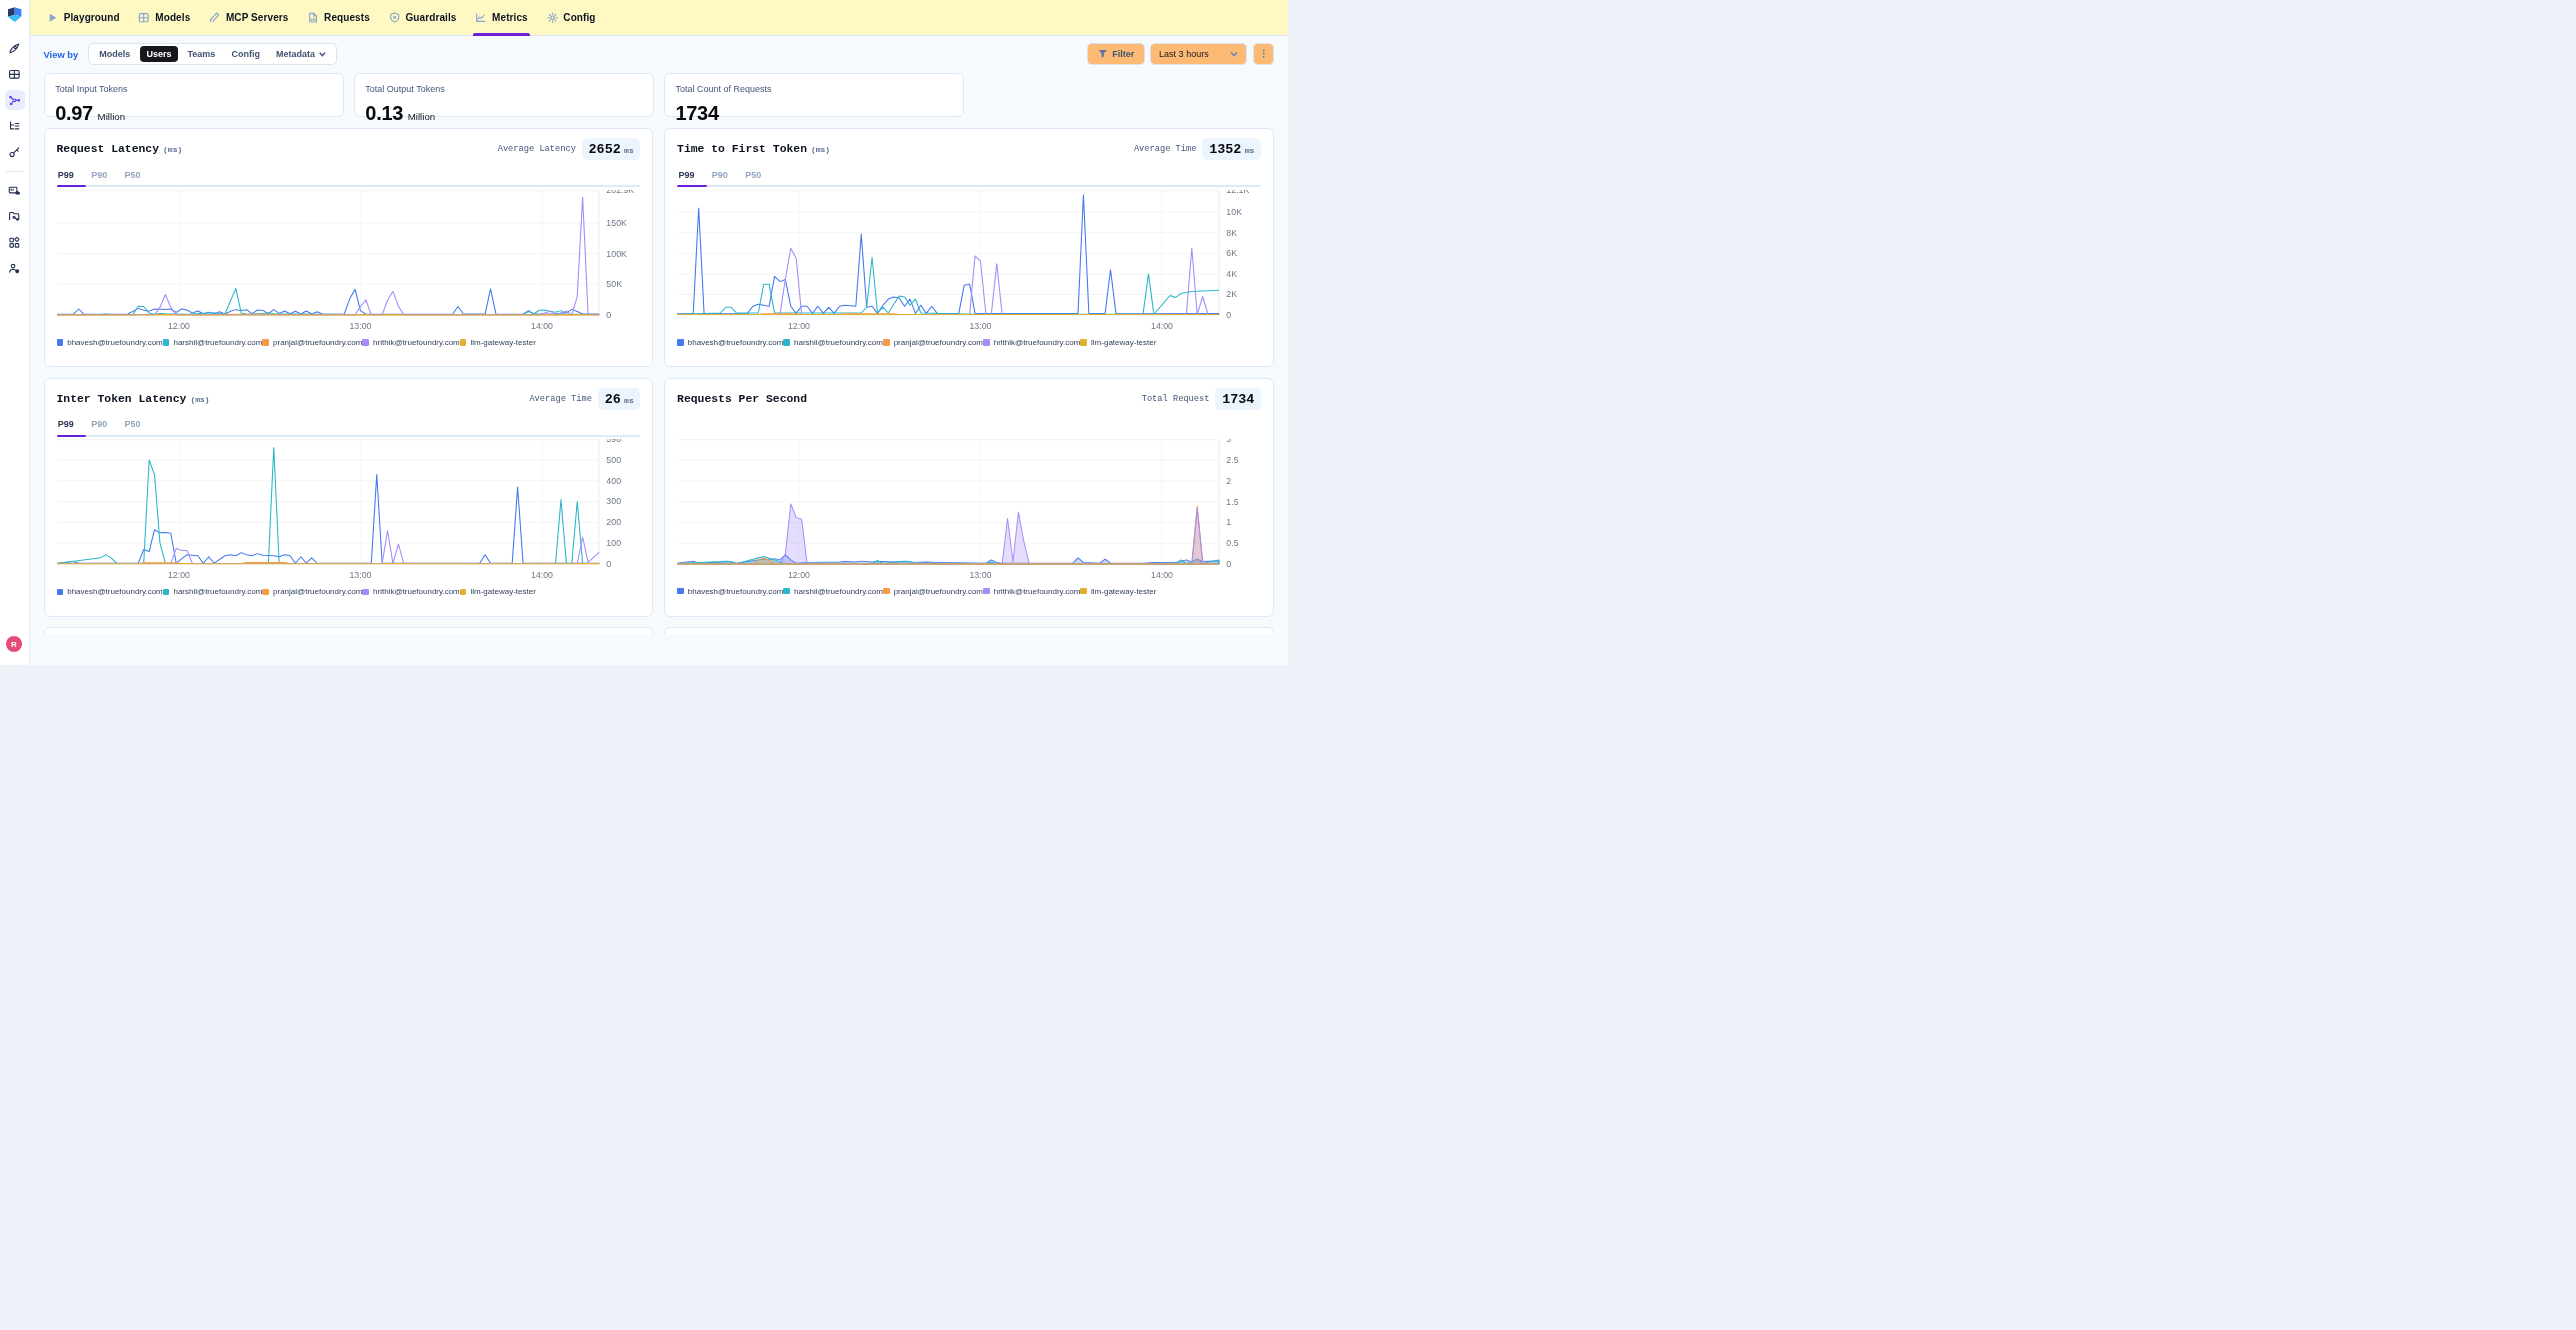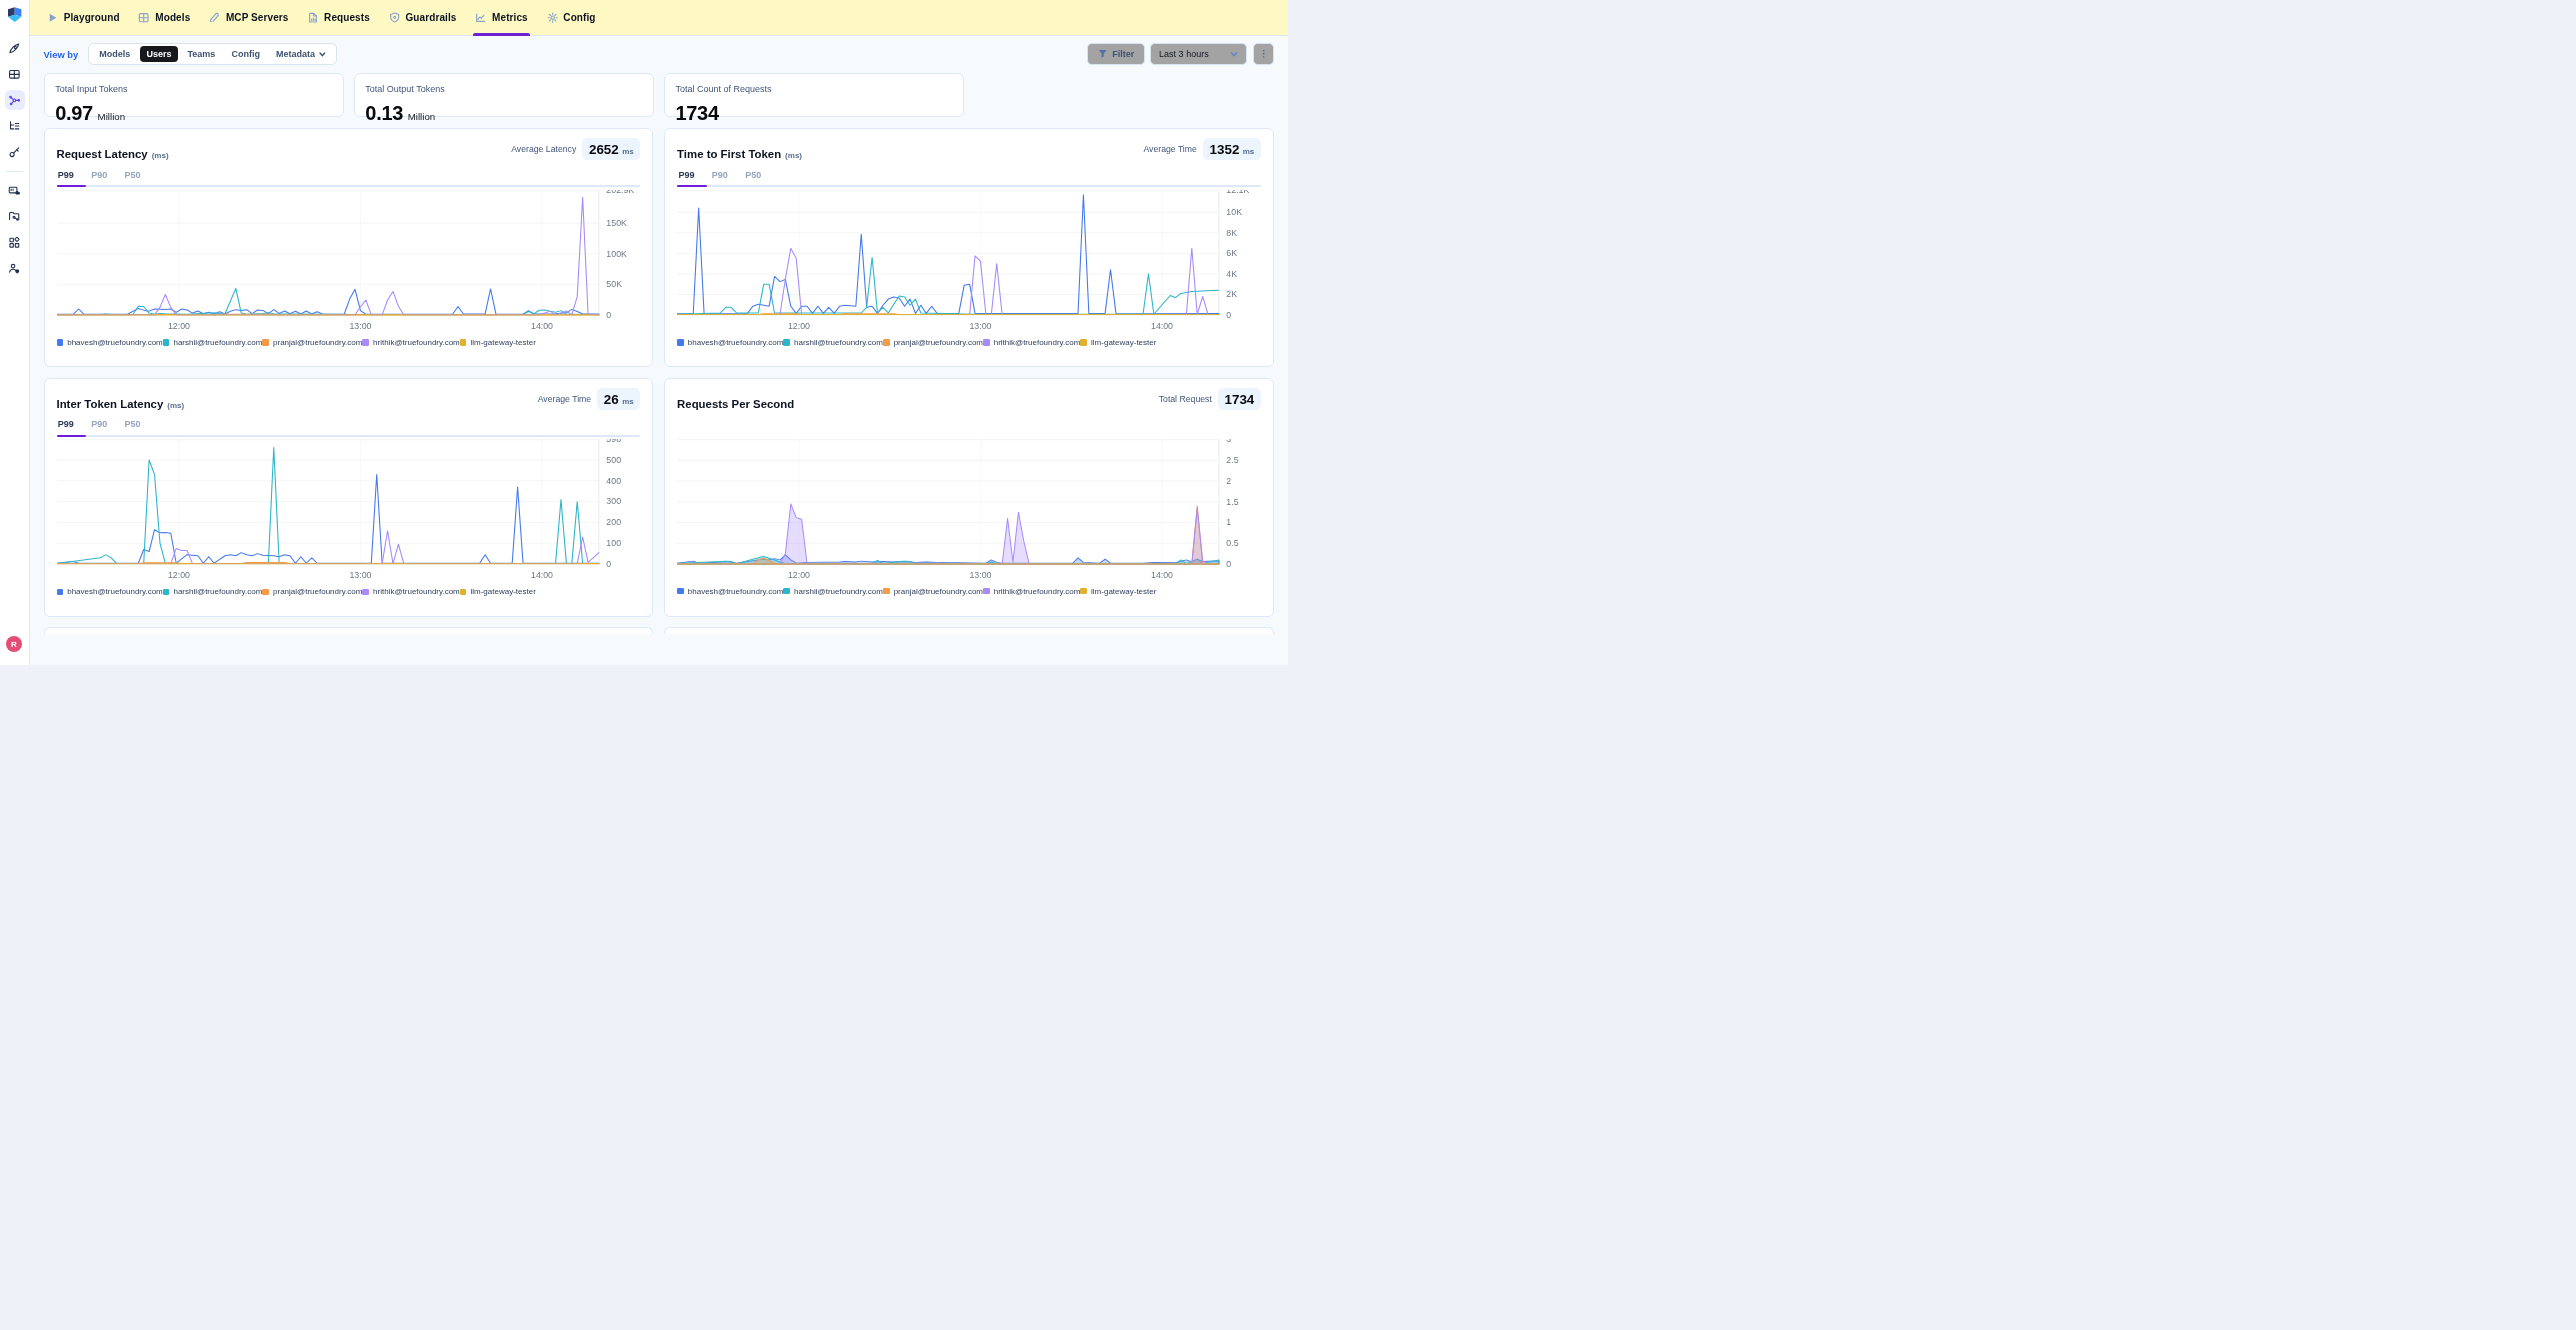--- a/index.html
+++ b/index.html
@@ -29,40 +29,40 @@
   
   .main { position:absolute; left:29.5px; top:36px; right:0; bottom:0; padding:0 14px; }
 
   .toolbar { height:28px; margin-top:4px; display:flex; align-items:center; }
   .viewby { font-size:9.4px; font-weight:700; color:#2563eb; margin-right:9.4px; }
   .segmented { display:flex; align-items:center; gap:2.7px; background:#fff; border:0.7px solid #d9e4f2; border-radius:5.4px; padding:2px 4px; }
   .seg-item { font-size:9px; font-weight:600; color:#3e5371; padding:2.7px 6.7px; border-radius:4px; cursor:pointer; display:flex; align-items:center; gap:4px; }
   .seg-item.selected { background:#17181c; color:#fff; }
   .seg-item svg { width:6.7px; height:6.7px; stroke:#3e5371; fill:none; stroke-width:2; stroke-linecap:round; }
   .toolbar-right { margin-left:auto; display:flex; align-items:center; gap:5.4px; }
-  .btn { background:#a3a3a3; border:0.7px solid #d9e4f2; border-radius:4.7px; display:flex; align-items:center; cursor:pointer; }
+  .btn { background:#fdba74; border:0.7px solid #d9e4f2; border-radius:4.7px; display:flex; align-items:center; cursor:pointer; }
   .filter-btn { padding:4.7px 9.4px; gap:5.4px; font-size:9px; font-weight:600; color:#3e5371; }
   .filter-btn svg { width:9.4px; height:9.4px; fill:#5472a8; }
   .select { padding:4.7px 8px; width:97px; justify-content:space-between; font-size:9px; color:#14181f; }
   .select svg { width:8px; height:8px; stroke:#5b82c9; fill:none; stroke-width:2; stroke-linecap:round; }
   .kebab { width:21.5px; height:21.5px; justify-content:center; }
   .kebab svg { width:9.4px; height:9.4px; fill:#5472a8; }
 
   
   .stats { display:grid; grid-template-columns:repeat(4,1fr); gap:10px; margin-top:5.4px; }
   .stat-card { background:#fff; border:0.7px solid #dde9f8; border-radius:6px; height:44px; padding:9.4px 10.7px; }
   .stat-label { font-size:9px; color:#42557a; font-weight:500; }
   .stat-value-row { margin-top:8.7px; display:flex; align-items:baseline; gap:4.7px; }
   .stat-value { font-size:20px; font-weight:800; color:#08090c; letter-spacing:-0.3px; }
   .stat-unit { font-size:9.7px; font-weight:500; color:#14181f; }
 
   
   .charts { display:grid; grid-template-columns:1fr 1fr; gap:10.7px; margin-top:10.7px; }
   .chart-card { background:#fff; border:0.7px solid #dde9f8; border-radius:6px; height:239px; padding:9.4px 12px 5.4px; overflow:hidden; }
-  .chart-head { display:flex; align-items:flex-end; }
+  .chart-head { display:flex; align-items:center;font-family:Liberation Mono, monospace; }
   .chart-title-row { display:flex; align-items:baseline; gap:4px; }
   .chart-title { font-size:11.4px; font-weight:700; color:#0c1220; }
   .chart-title-suffix { font-size:8px; font-weight:600; color:#5b6f8f; }
   .chart-stat { margin-left:auto; display:flex; align-items:center; gap:6px; }
   .chart-stat-label { font-size:8.7px; color:#42557a; }
   .chart-stat-badge { background:#ecf4fd; border-radius:5.4px; padding:3.4px 6.7px; display:flex; align-items:baseline; gap:3.4px; }
   .chart-stat-value { font-size:13.4px; font-weight:800; color:#08090c; }
   .chart-stat-unit { font-size:8px; font-weight:600; color:#5b6f8f; }
   .ptabs { display:flex; gap:17.4px; margin-top:9.4px; padding:0 1.3px; }
   .ptab { font-size:9px; font-weight:600; color:#94a5bd; cursor:pointer; padding-bottom:5.4px; }

